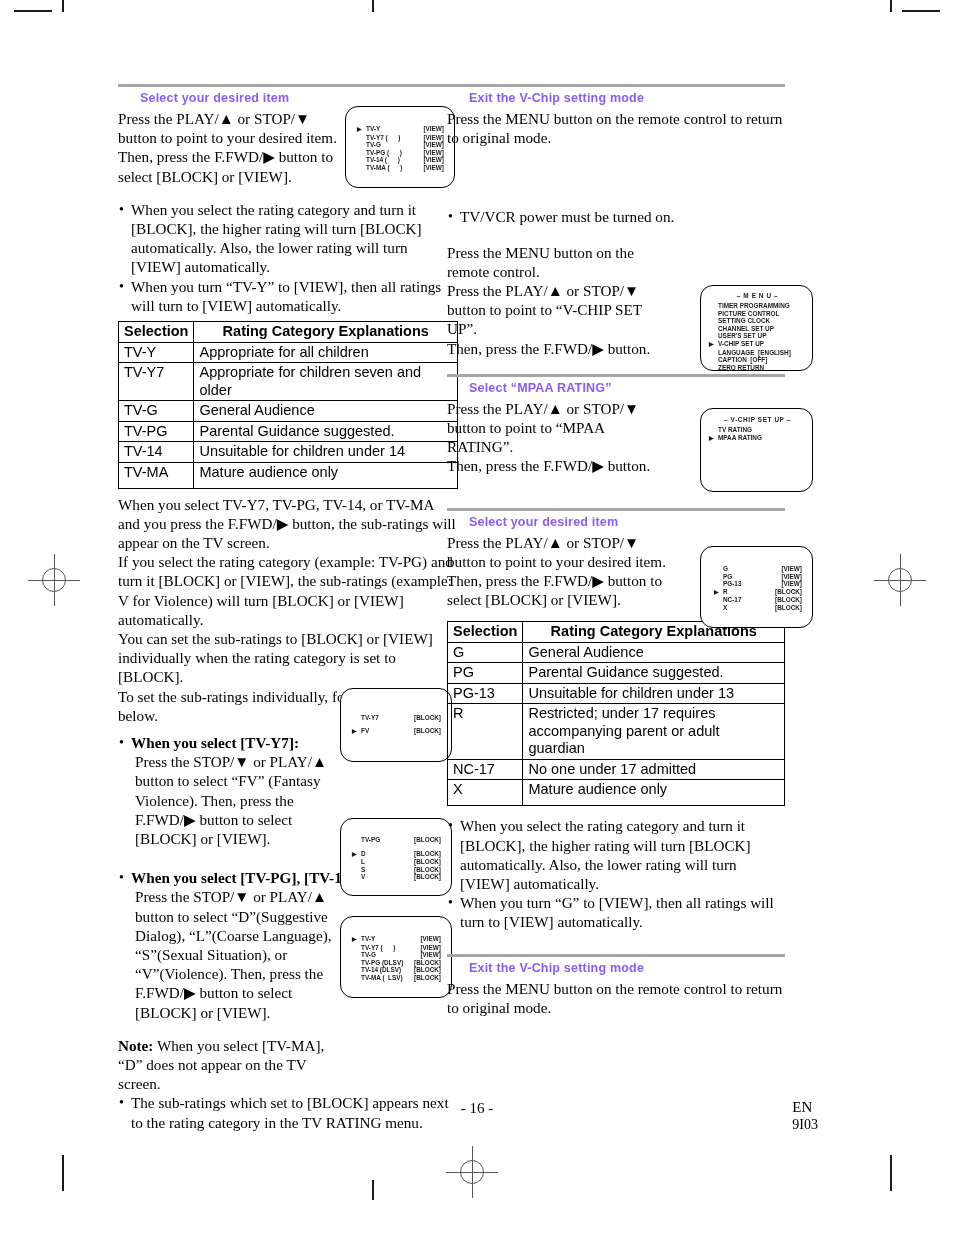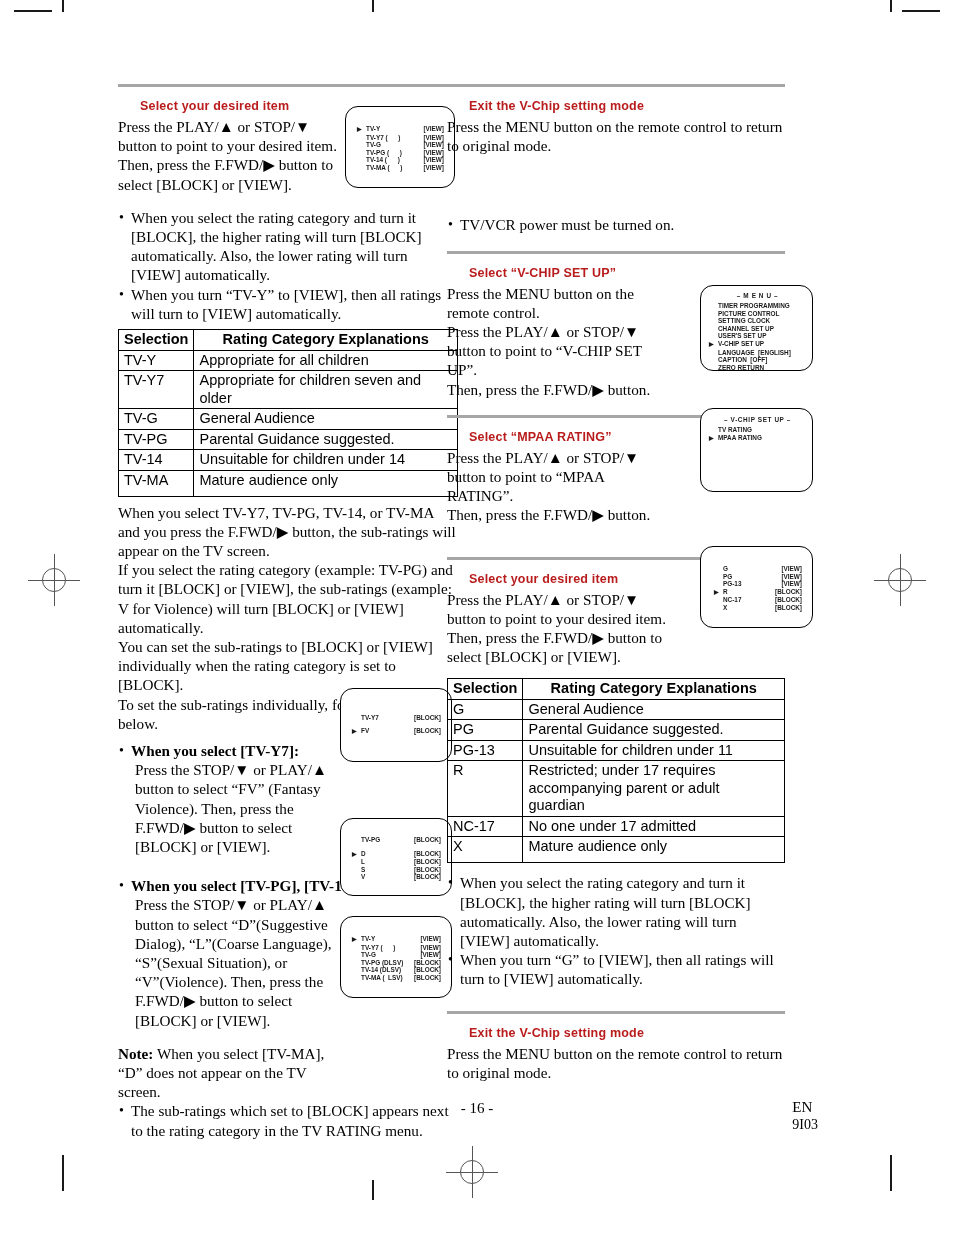--- a/index.html
+++ b/index.html
@@ -27,22 +27,22 @@
 
   .col { position:absolute; top:84px; }
   .col-left  { left:118px;  width:340px; }
   .col-right { left:447px;  width:338px; }
 
   
   .sect { margin:0 0 2px 0; }
   .sect-rule { height:3px; background:#a6a6a6; width:100%; }
   .sect-title {
     font-family:"Liberation Sans", sans-serif;
-    font-weight:bold; font-size:12.5px; color:#b91c1c;
-    letter-spacing:.2px; padding:12px 0 2px 22px;
+    font-weight:bold; font-size:12.5px; color:#8b5cf6;
+    letter-spacing:.2px; padding:4px 0 2px 22px;
   }
 
   p.body {
     font-family:"Liberation Serif", serif;
     font-size:15.2px; line-height:19.2px; margin:0 0 0 0;
     text-align:left;
   }
   ul.bullets { margin:0; padding:0; list-style:none; }
   ul.bullets li {
     font-size:15.2px; line-height:19.2px;
@@ -274,24 +274,20 @@
       <div class="sect-title">Exit the V-Chip setting mode</div>
     </div>
     <p class="body">Press the MENU button on the remote control to return to original mode.</p>
 
     <div style="height:60px;"></div>
     <ul class="bullets">
       <li>TV/VCR power must be turned on.</li>
     </ul>
 
     <div style="height:16px;"></div>
-    <div class="sect">
-      <div class="sect-rule"></div>
-      <div class="sect-title">Select “V-CHIP SET UP”</div>
-    </div>
     <p class="body" style="width:228px;">Press the MENU button on the remote control.</p>
     <p class="body" style="width:228px;">Press the PLAY/▲ or STOP/▼ button to point to “V-CHIP SET UP”.</p>
     <p class="body" style="width:228px;">Then, press the F.FWD/▶ button.</p>
 
     <div style="height:16px;"></div>
     <div class="sect">
       <div class="sect-rule"></div>
       <div class="sect-title">Select “MPAA RATING”</div>
     </div>
     <p class="body" style="width:220px;">Press the PLAY/▲ or STOP/▼ button to point to “MPAA RATING”.</p>
@@ -316,21 +312,21 @@
         <tr>
             <td class="c1">G</td>
             <td>General Audience</td>
           </tr>
         <tr>
             <td class="c1">PG</td>
             <td>Parental Guidance suggested.</td>
           </tr>
         <tr>
             <td class="c1">PG-13</td>
-            <td>Unsuitable for children under 11</td>
+            <td>Unsuitable for children under 13</td>
           </tr>
         <tr>
             <td class="c1">R</td>
             <td>Restricted; under 17 requires accompanying parent or adult guardian</td>
           </tr>
         <tr>
             <td class="c1">NC-17</td>
             <td>No one under 17 admitted</td>
           </tr>
         <tr class="tall">

